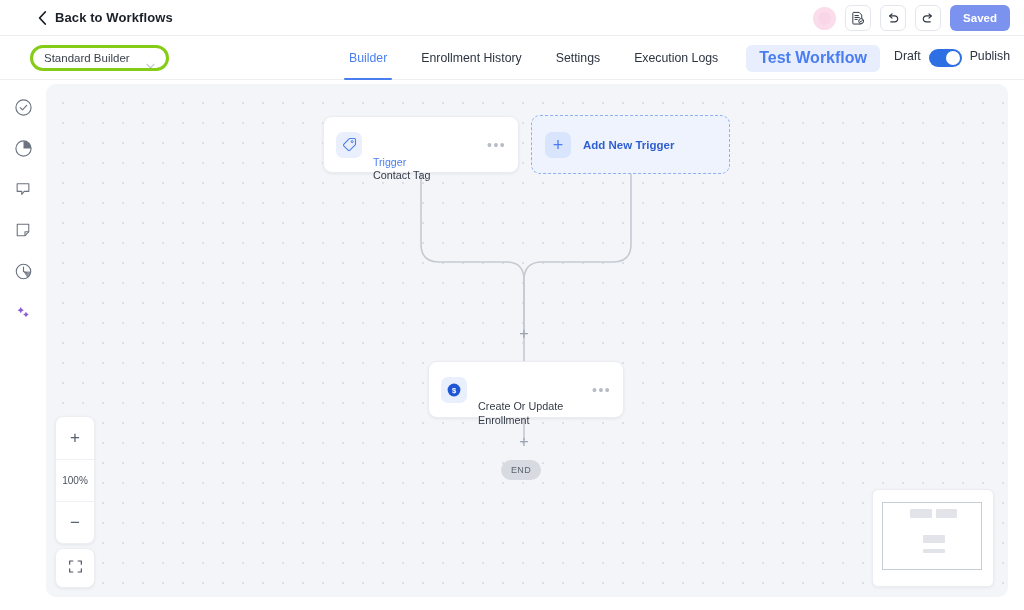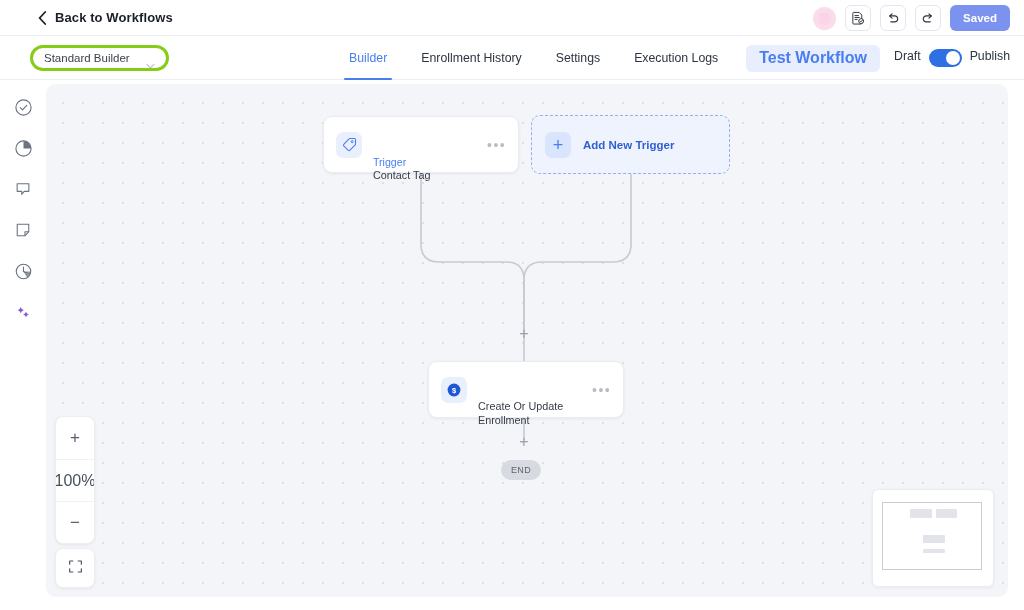--- a/index.html
+++ b/index.html
@@ -173,21 +173,21 @@
   }
 
   
   .zoom-stack {
     position: absolute; left: 9px; top: 332px; width: 40px;
     background: #ffffff; border-radius: 8px; border: 1px solid #eceef2;
     box-shadow: 0 1px 3px rgba(25,35,60,.07); overflow: hidden;
   }
   .zoom-cell {
     height: 42px; display: flex; align-items: center; justify-content: center;
-    font-size: 16px; color: #4a515c; cursor: pointer;
+    font-size: 10px; color: #4a515c; cursor: pointer;
   }
   .zoom-cell + .zoom-cell { border-top: 1px solid #eff1f4; }
   .zoom-cell.sym { font-size: 17px; color: #566070; font-weight: 300; }
   .fit-btn {
     position: absolute; left: 9px; top: 464px; width: 40px; height: 40px;
     background: #ffffff; border-radius: 8px; border: 1px solid #eceef2;
     box-shadow: 0 1px 3px rgba(25,35,60,.07);
     display: flex; align-items: center; justify-content: center; cursor: pointer;
   }
 

